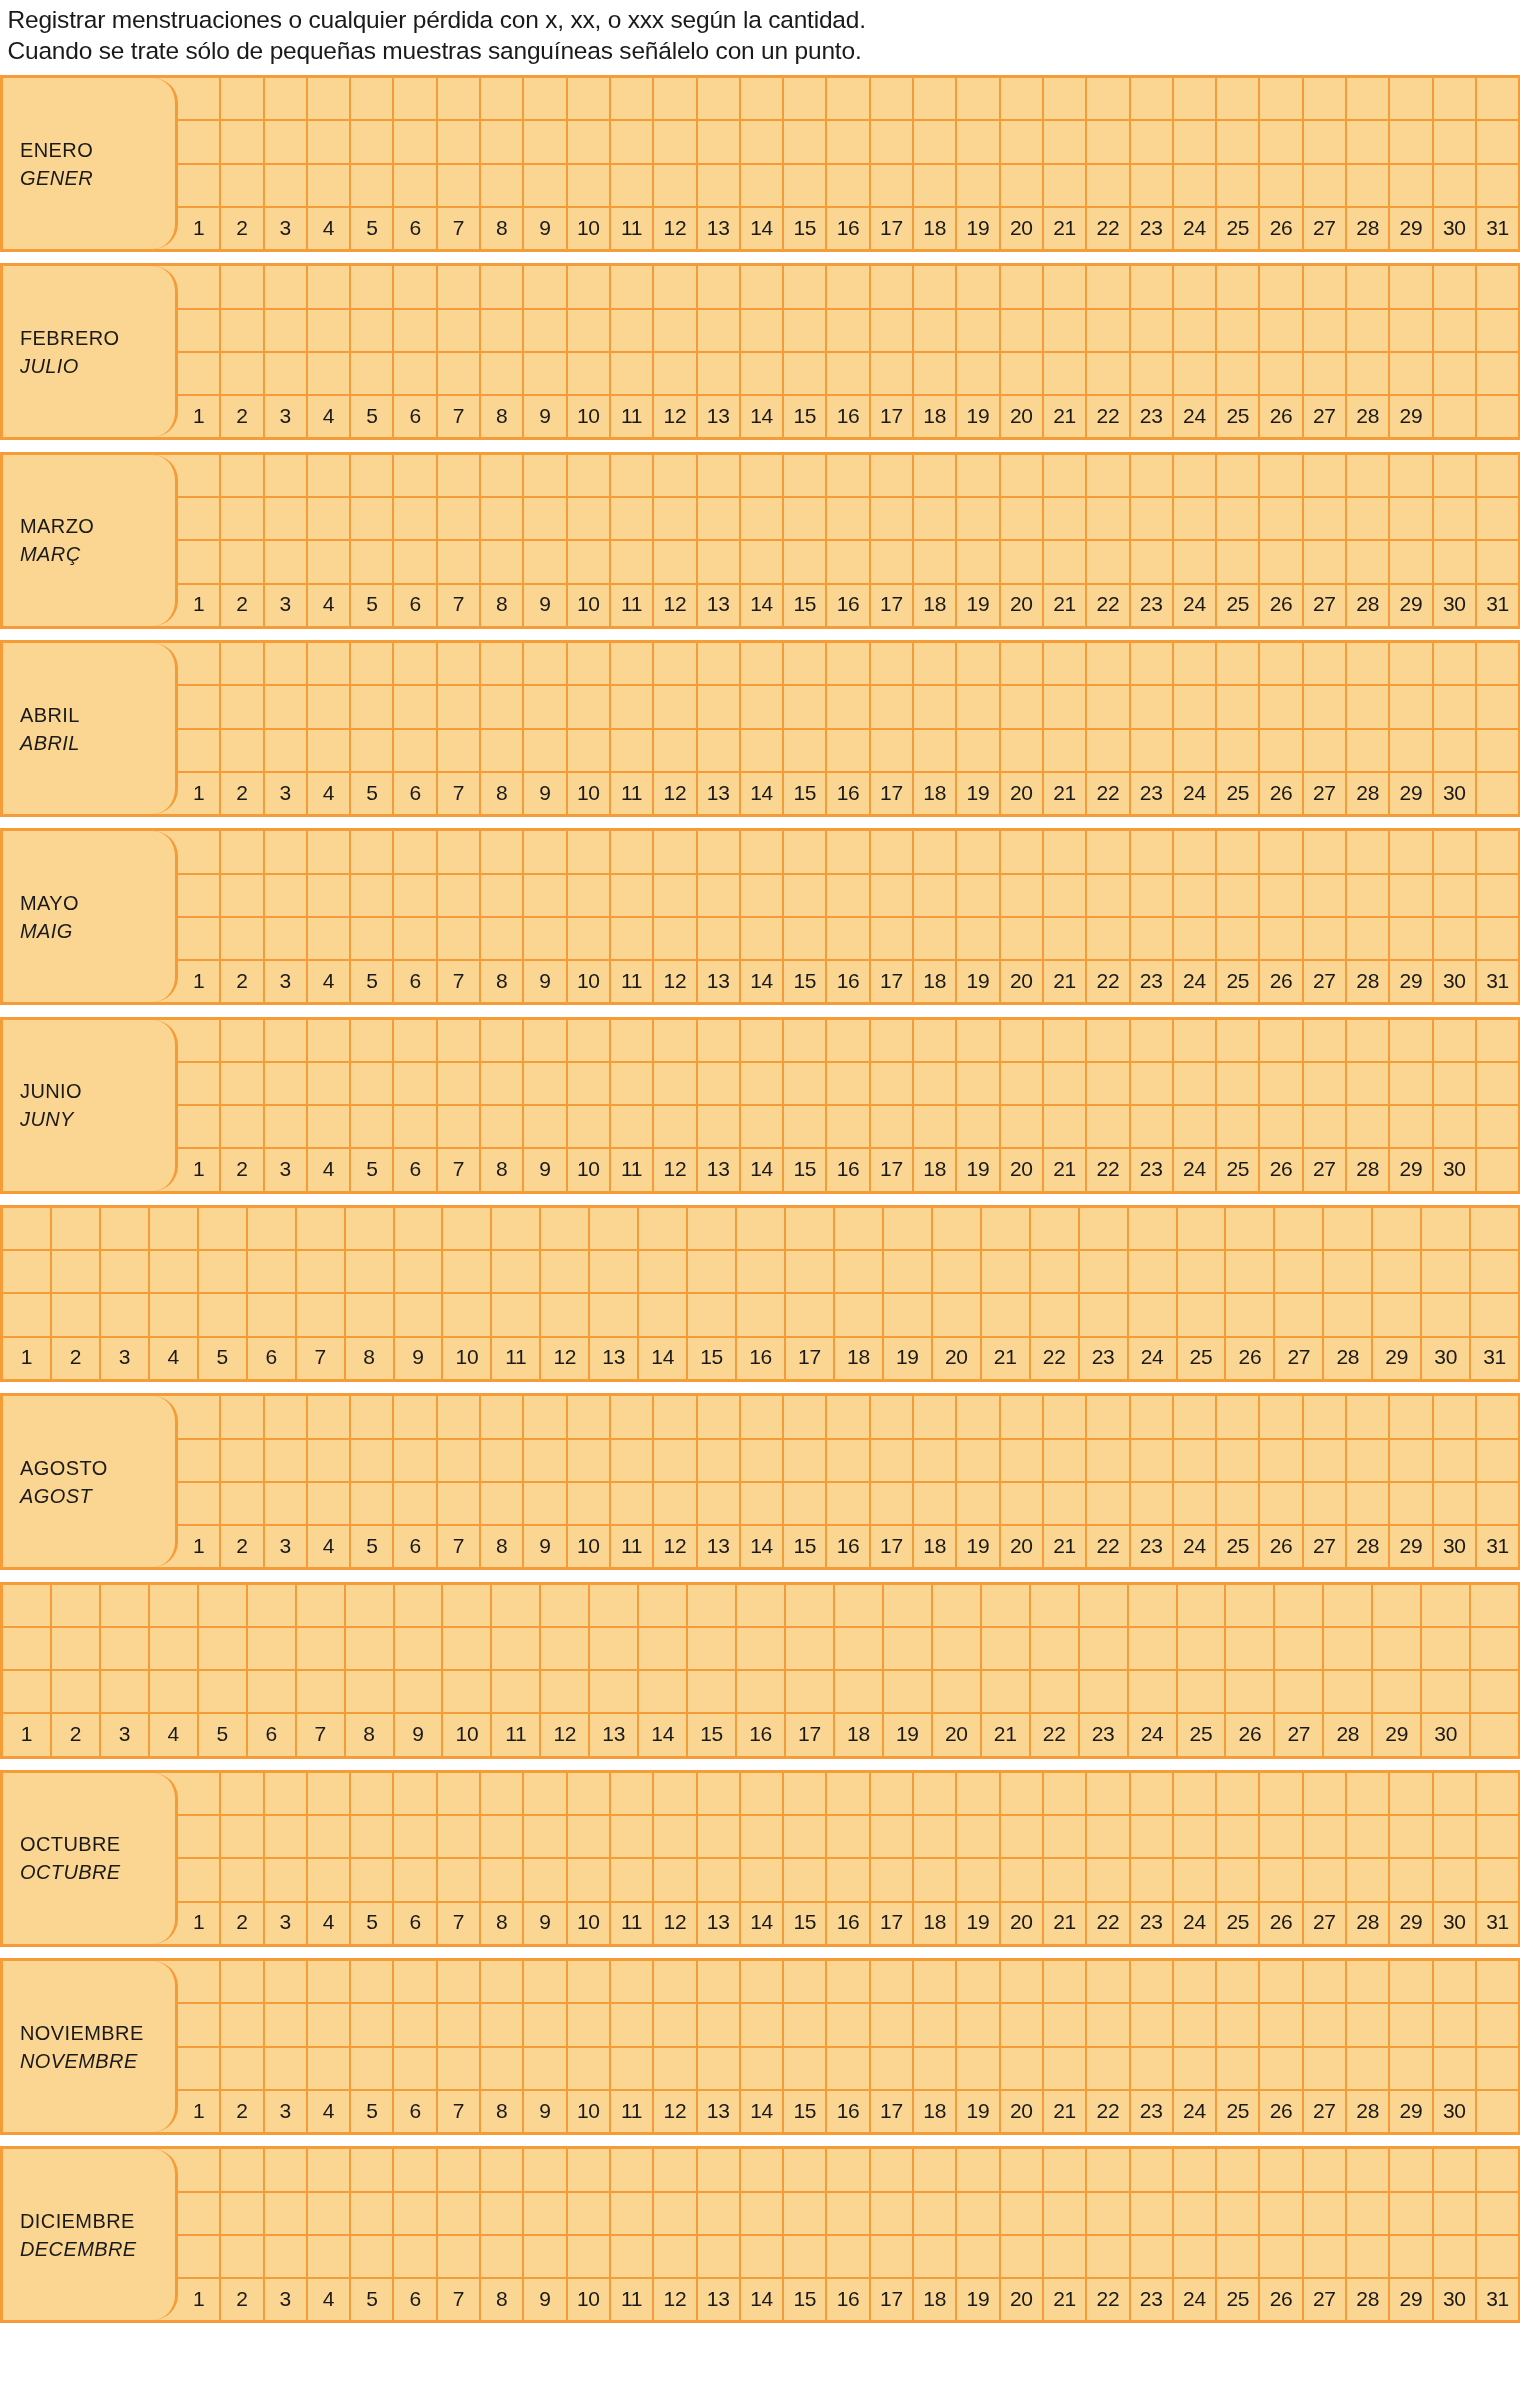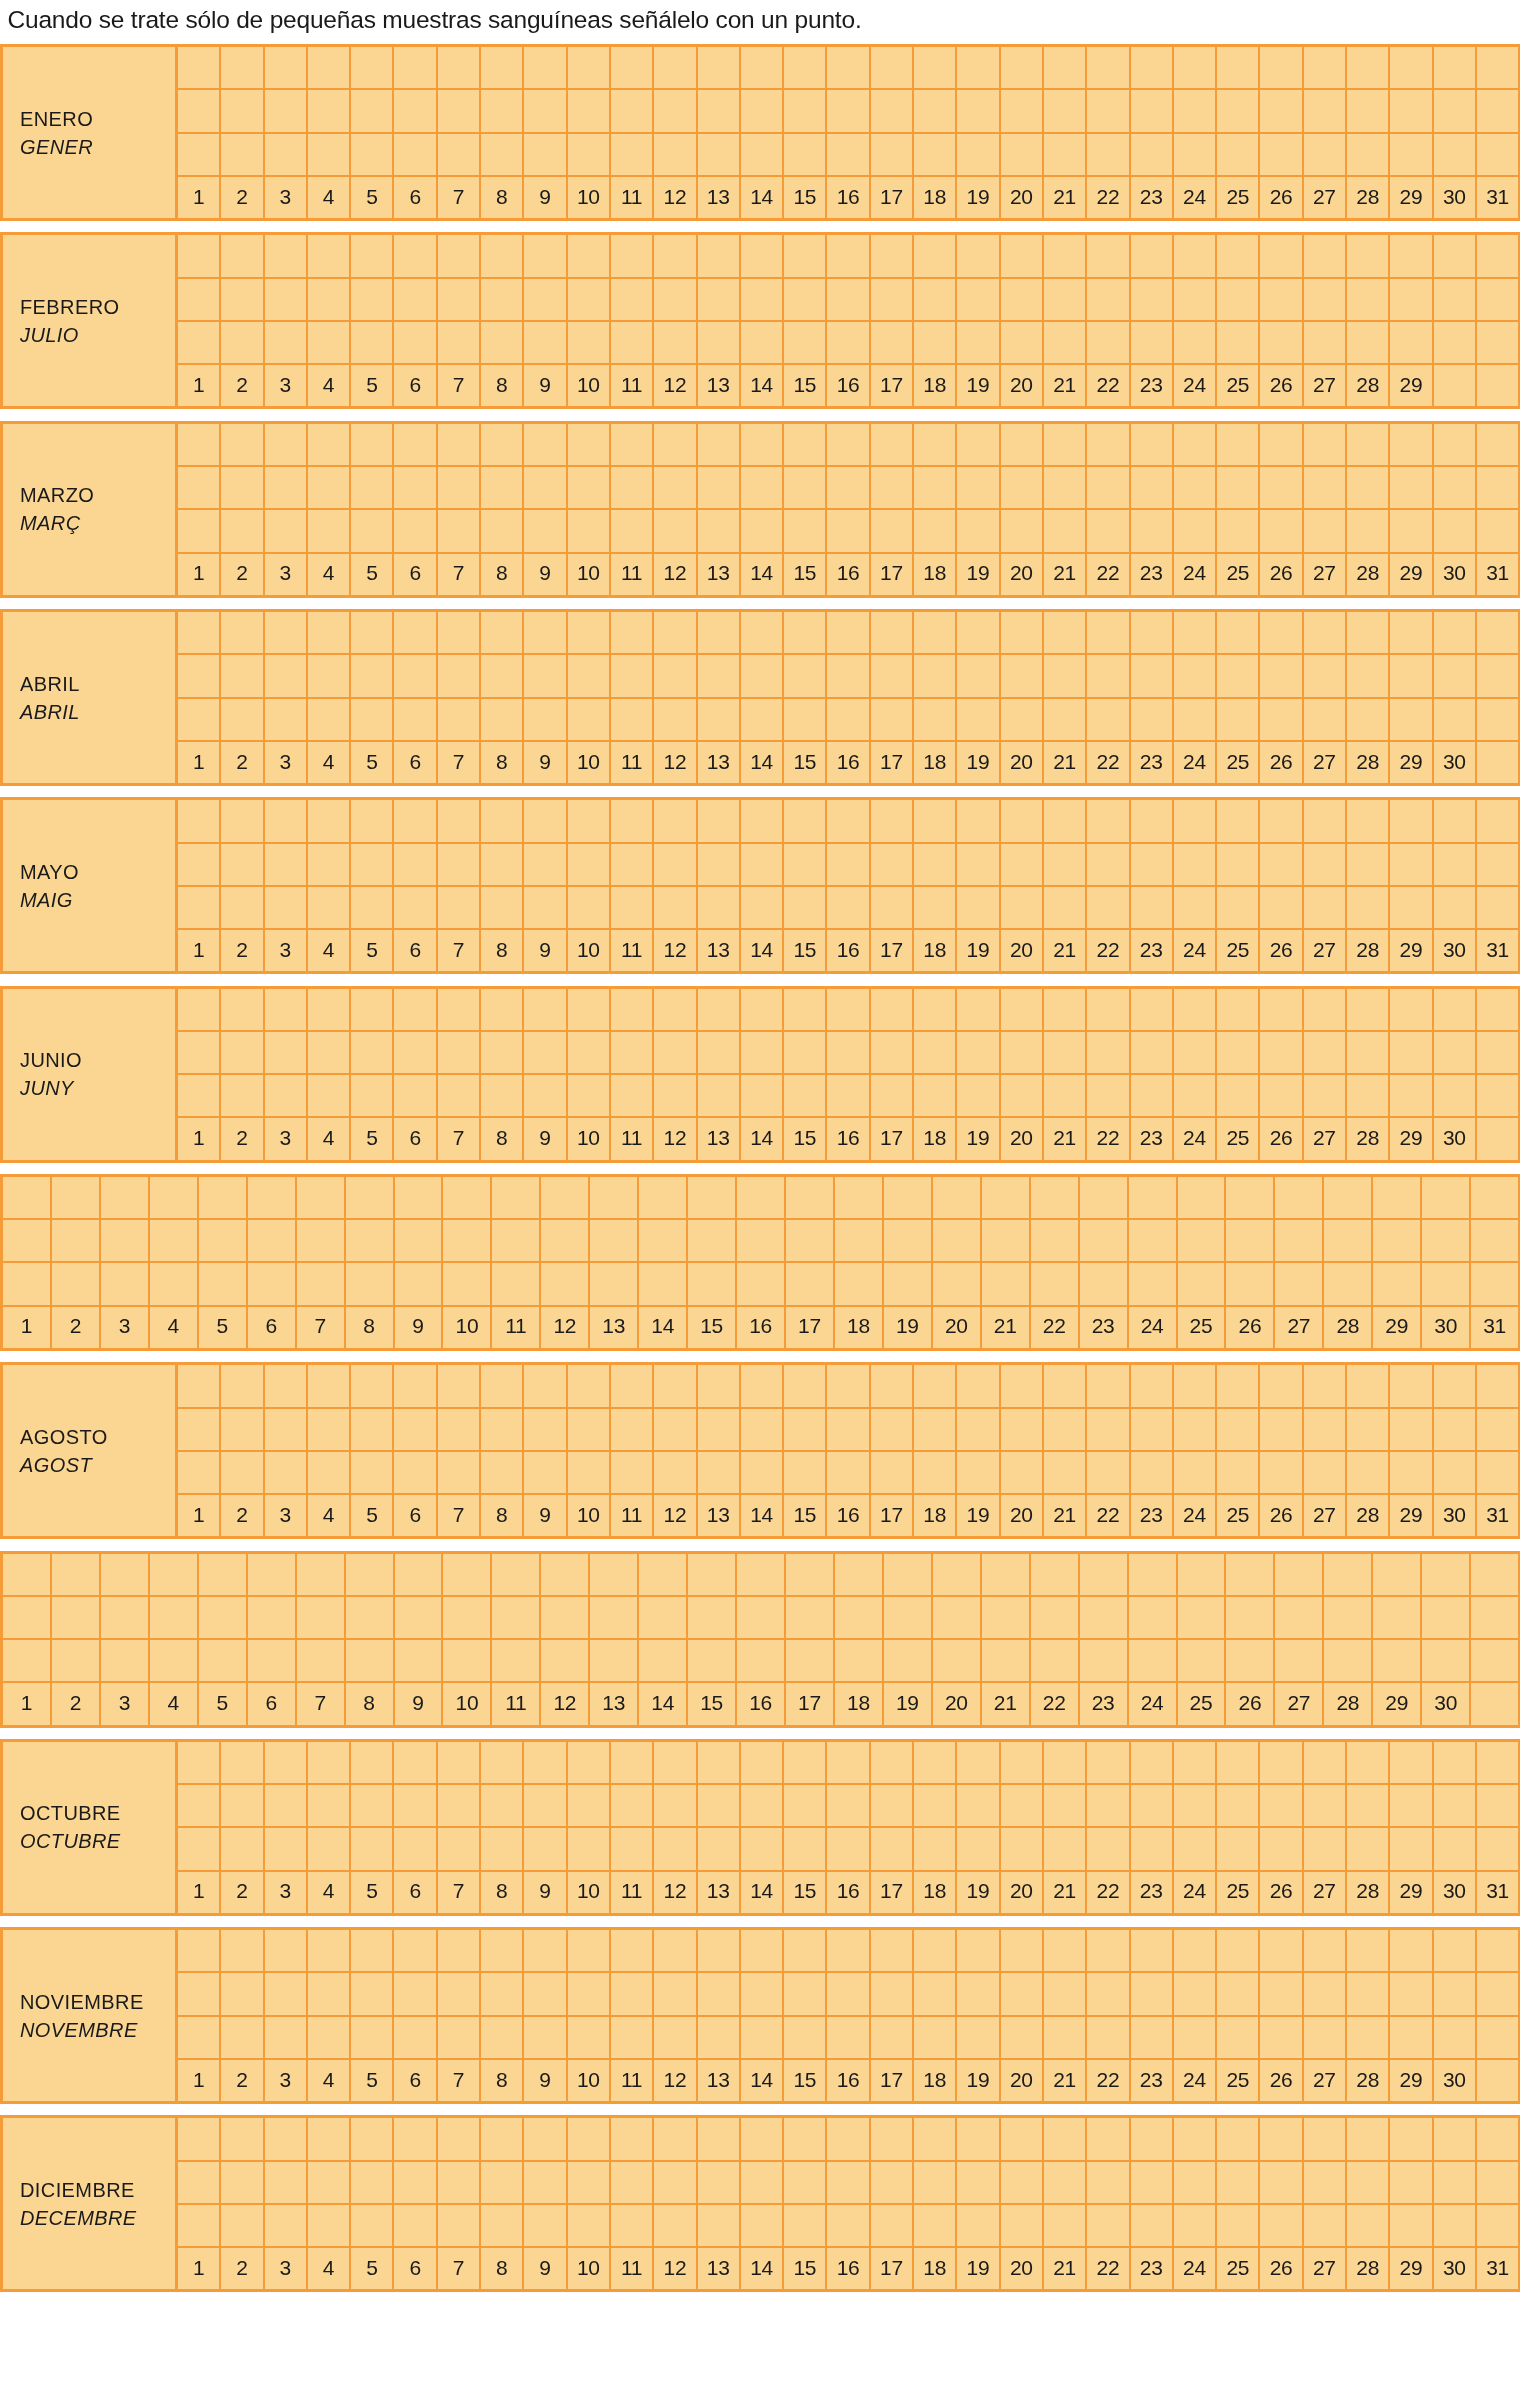--- a/index.html
+++ b/index.html
@@ -47,20 +47,21 @@
   .month-label {
     box-sizing: border-box;
     width: 175px;
     flex: 0 0 175px;
     border-right: 3.8px solid #f59b38;
     display: flex;
     flex-direction: column;
     justify-content: center;
     padding-left: 17px;
     color: #1a1a1a;
+    border-radius: 25px;
   }
   .month-label .es {
     font-size: 20px;
     line-height: 28px;
     letter-spacing: 0.4px;
     white-space: nowrap;
   }
   .month-label .ca {
     font-size: 20px;
     line-height: 28px;
@@ -99,20 +100,21 @@
     font-size: 21px;
     color: #1a1a1a;
     letter-spacing: -0.3px;
     padding-bottom: 1.9px;
   }
 </style>
 </head>
 <body>
 
 <div id="instructions">
+  <div class="line">Registrar menstruaciones o cualquier pérdida con x, xx, o xxx según la cantidad.</div>
   <div class="line">Cuando se trate sólo de pequeñas muestras sanguíneas señálelo con un punto.</div>
 </div>
 
 <div id="months">
     <div class="month-block">
       <div class="month-label">
         <div class="es">ENERO</div>
         <div class="ca">GENER</div>
       </div>
       <div class="month-grid">

